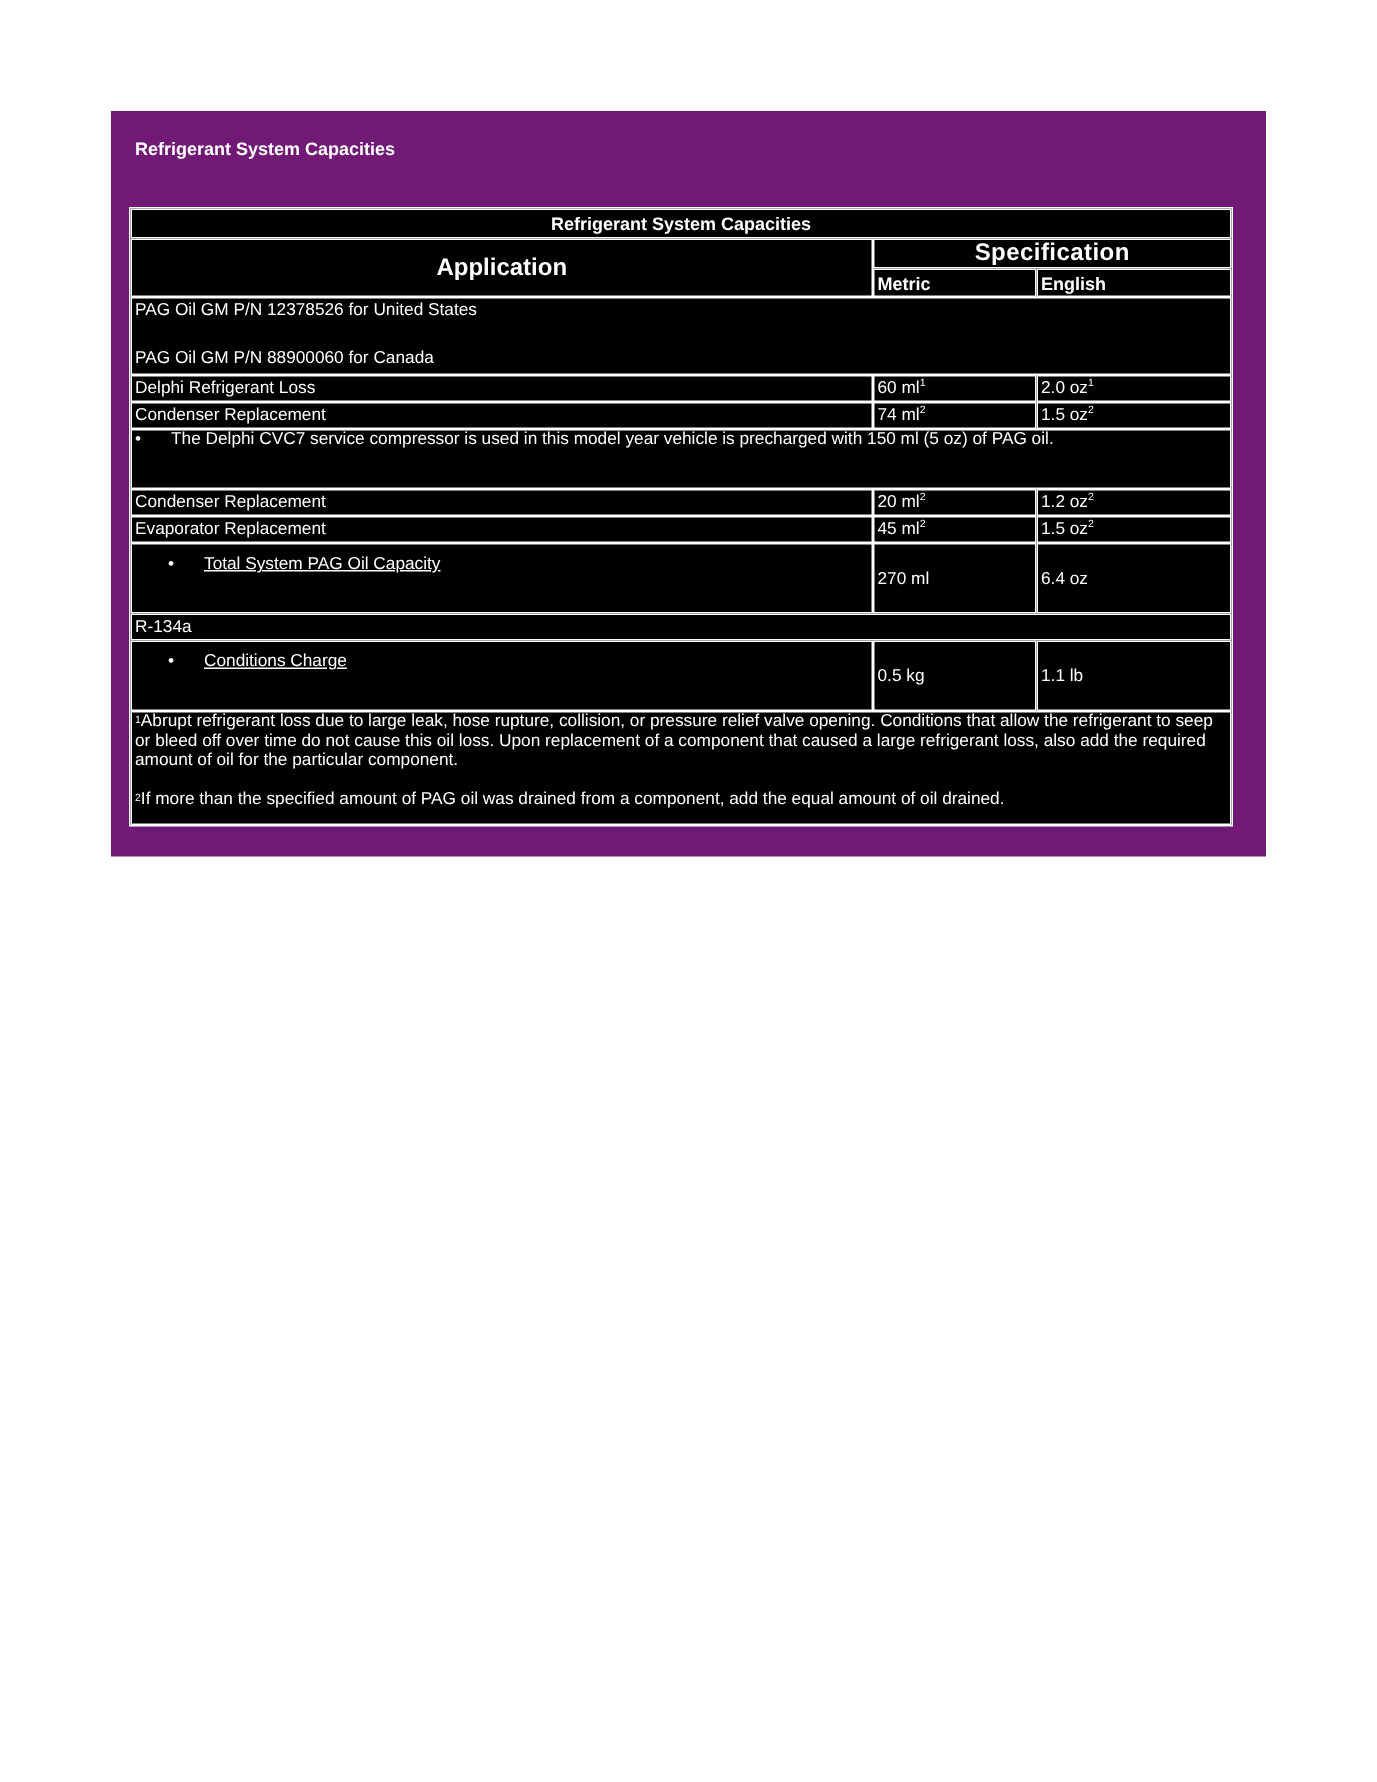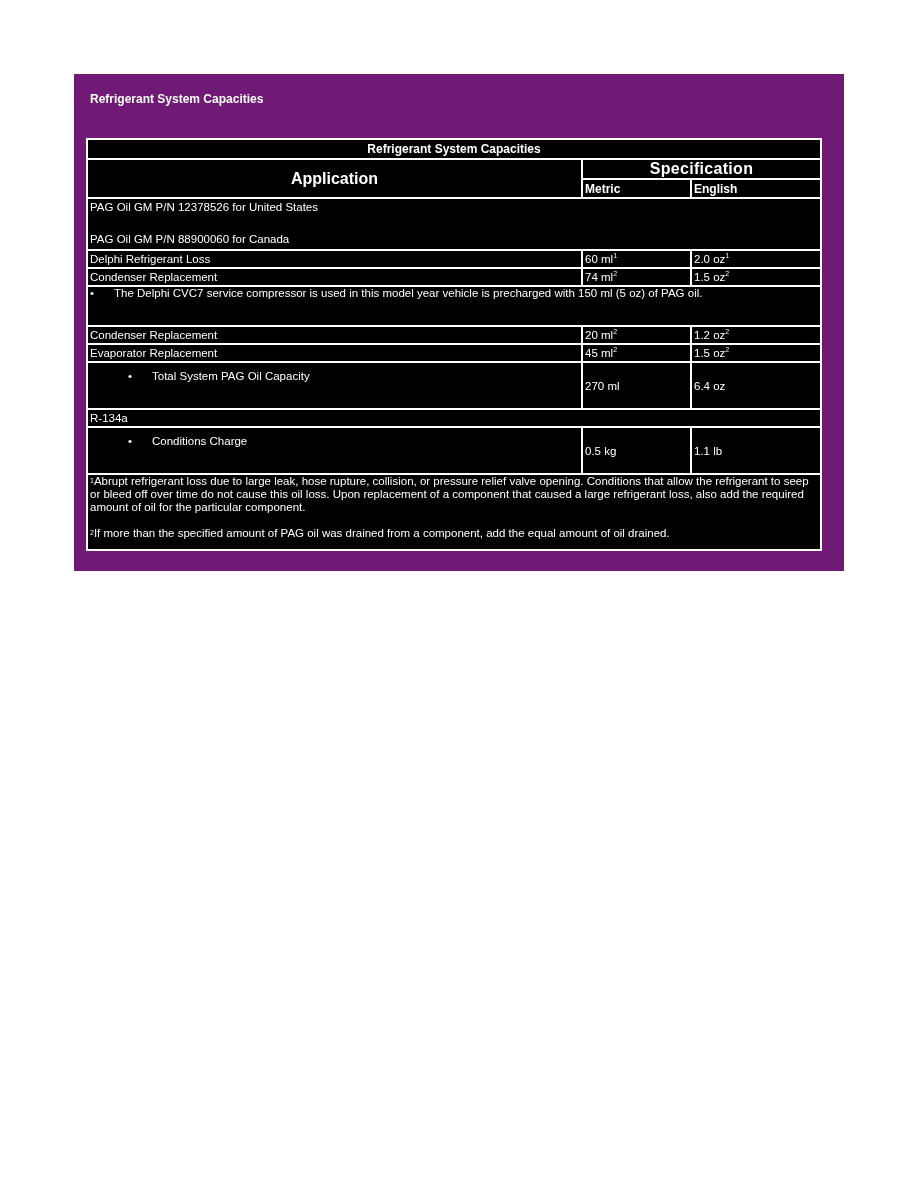--- a/index.html
+++ b/index.html
@@ -15,21 +15,21 @@
   .app-head { font-size:16px; }
   .app { text-align:left; vertical-align:middle; }
   .num { text-align:left; width:103px; }
   .num.eng { width:124px; }
   .pag { height:50px; vertical-align:top; padding-top:3px; line-height:16px;margin-top:28px; }
   .pag div.gap { height:16px; }
   .row-s { height:16px; }
   .note { height:38px; vertical-align:top; padding-top:5px; padding-left:24px; }
   .bullet { display:inline-block; width:24px; }
   .tall { height:38px; }
-  .tall.app { vertical-align:top; padding-top:7px; padding-left:40px; }
+  .tall.app { vertical-align:top; padding-top:7px; padding-left:24px;text-decoration:underline; }
   .footnote { vertical-align:top; padding:3px 2px; line-height:13px; height:74px; }
   .footnote .fn-gap { height:13px; }
   sup { font-size:7px; vertical-align:top; position:relative; top:-1px; }
 </style>
 </head>
 <body>
 
 <div class="panel">
   <div class="page-title">Refrigerant System Capacities</div>
 

